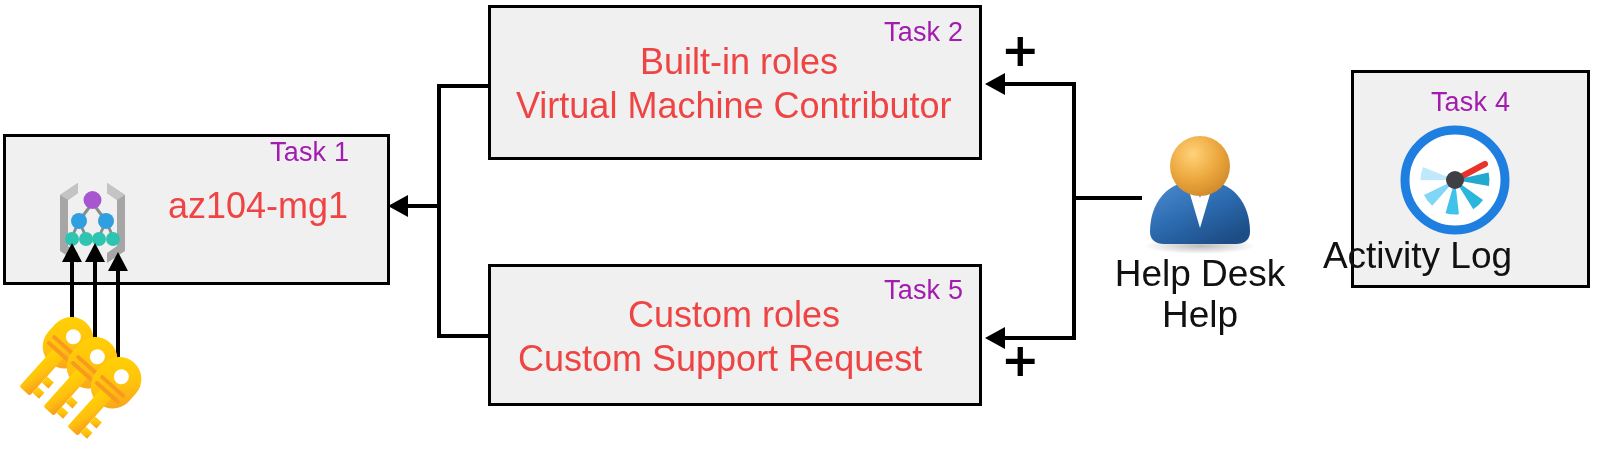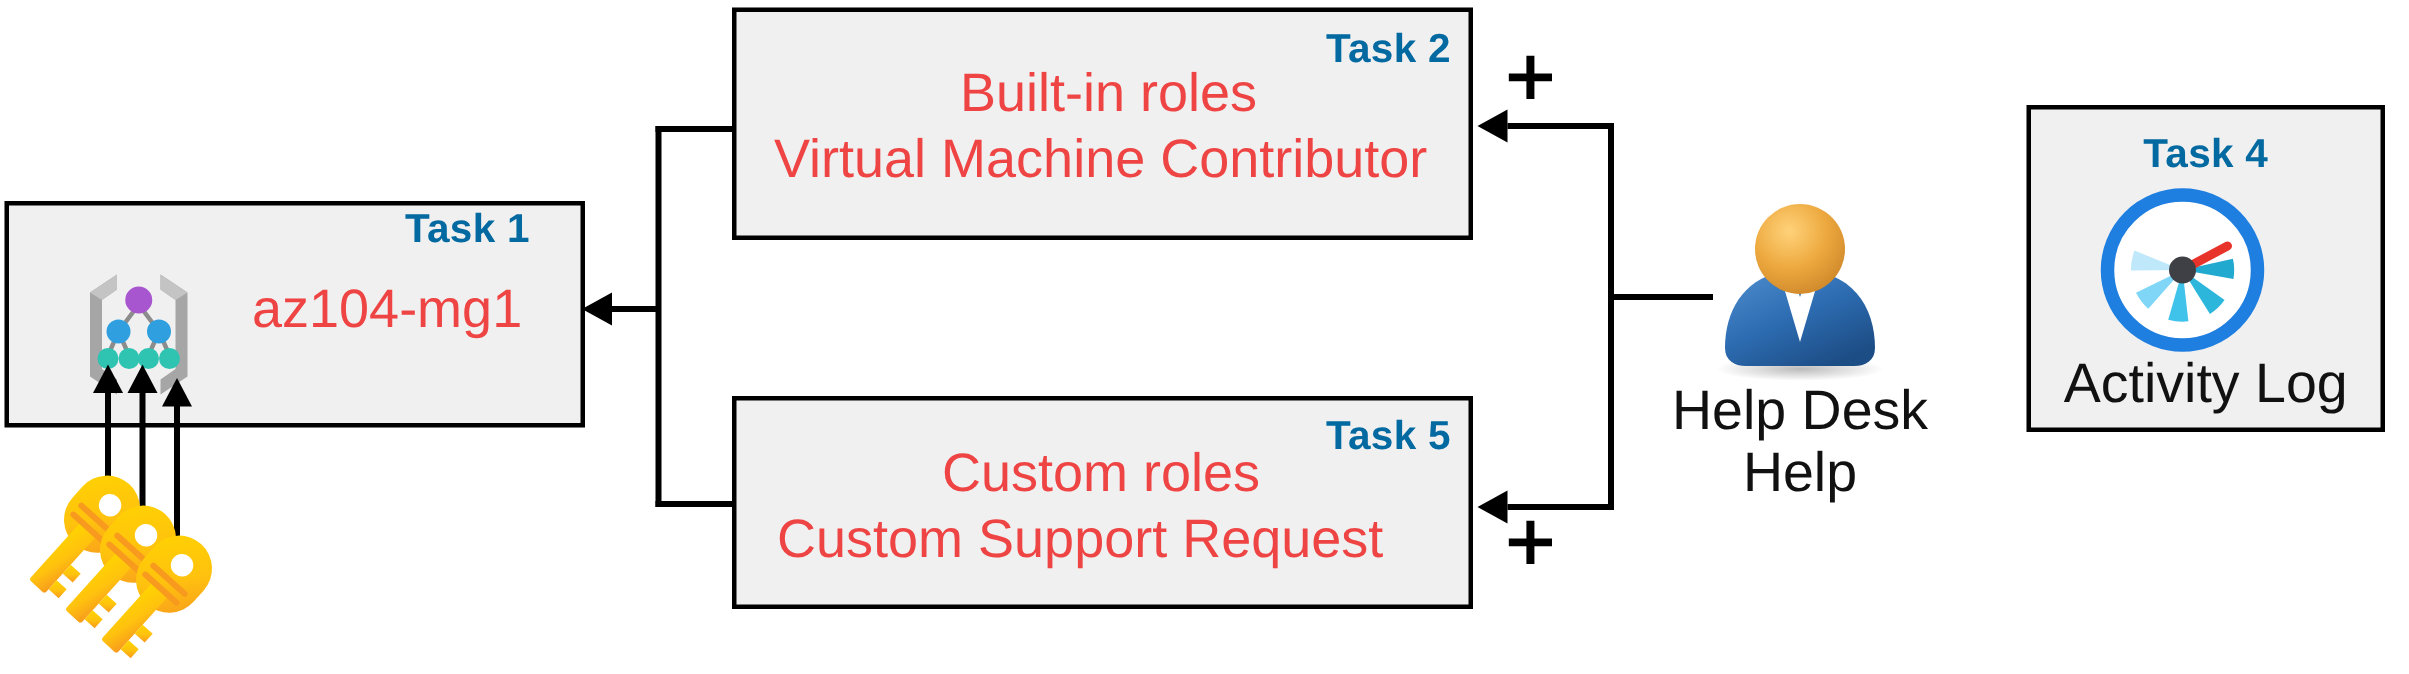--- a/index.html
+++ b/index.html
@@ -1,20 +1,20 @@
 <!DOCTYPE html>
 <html><head>
 <meta charset="utf-8">
 <style>
   html,body{margin:0;padding:0;background:#ffffff;}
   body{font-family:"Liberation Sans", sans-serif;}
   #stage{position:relative;width:1606px;height:449px;overflow:hidden;background:#fff;}
 
   .box{position:absolute;background:#f0f0f0;border:3px solid #000;box-sizing:border-box;}
-  .task-tag{position:absolute;color:#0369a1;font-weight:bold;font-size:27px;letter-spacing:.2px;}
+  .task-tag{position:absolute;color:#a21caf;font-weight:normal;font-size:27px;letter-spacing:.2px;}
   .body-text{position:absolute;color:#ef4444;font-size:36px;text-align:center;line-height:1.12;white-space:nowrap;}
 
   .line{position:absolute;background:#000;}
   .vline{width:4px;}
   .hline{height:4px;}
 
   .arrow-left{position:absolute;width:0;height:0;border-top:11px solid transparent;border-bottom:11px solid transparent;border-right:20px solid #000;}
   .arrow-up{position:absolute;width:0;height:0;border-left:10px solid transparent;border-right:10px solid transparent;border-bottom:19px solid #000;}
 
   .plus{position:absolute;color:#000;font-weight:bold;font-size:46px;line-height:1;font-family:"DejaVu Sans", sans-serif;}
@@ -177,15 +177,15 @@
         <path d="M0 0 L-31.8 13.2 A34.5 34.5 0 0 1 -34.5 0 Z" fill="#7fd6f7" transform="rotate(-26)"></path>
         <path d="M0 0 L-31.8 13.2 A34.5 34.5 0 0 1 -34.5 0 Z" fill="#3fc3ea" transform="rotate(-74)"></path>
         <path d="M0 0 L-31.8 13.2 A34.5 34.5 0 0 1 -34.5 0 Z" fill="#2db6dc" transform="rotate(-122)"></path>
         <path d="M0 0 L-31.8 13.2 A34.5 34.5 0 0 1 -34.5 0 Z" fill="#22a9cf" transform="rotate(-170)"></path>
 
         <line x1="0" y1="0" x2="30" y2="-16" stroke="#e8332a" stroke-width="6" stroke-linecap="round"></line>
         <circle cx="0" cy="0" r="9" fill="#3f3f46"></circle>
       </g>
     </svg>
   </div>
-  <div class="caption" style="left:1351px;top:236px;width:239px;">Activity Log</div>
+  <div class="caption" style="left:1298px;top:236px;width:239px;">Activity Log</div>
 
 </div>
 
 </body></html>

